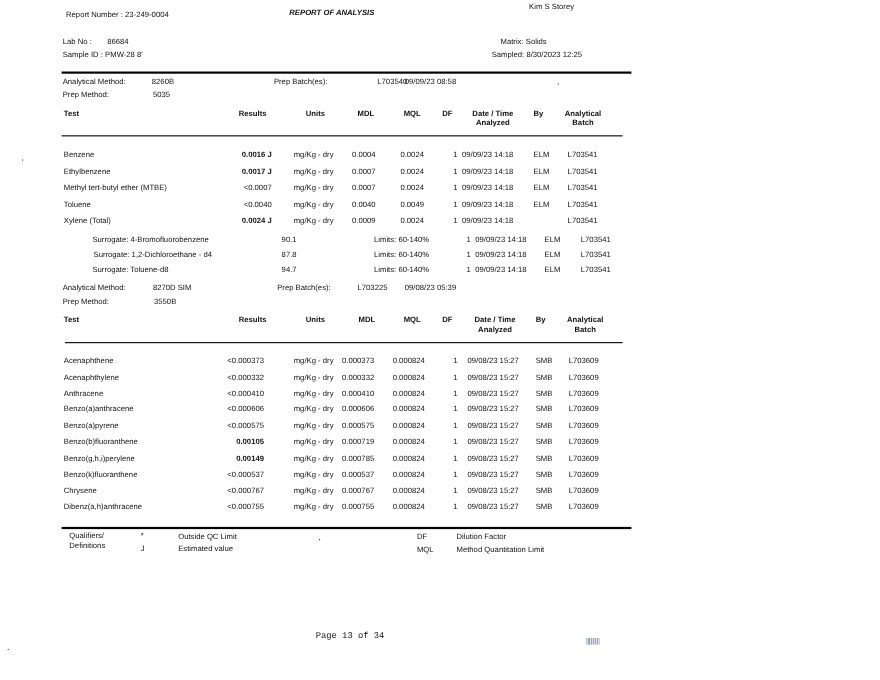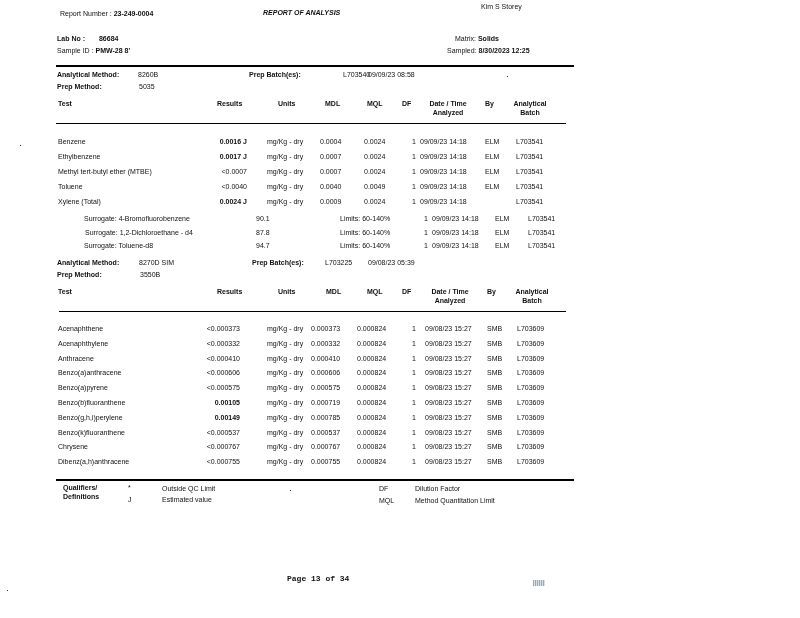--- a/index.html
+++ b/index.html
@@ -1,19 +1,19 @@
 <!DOCTYPE html>
 <html><head>
 <meta charset="utf-8">
 <style>
   html, body { margin:0; padding:0; background:#ffffff; }
   body { width:800px; height:618px; position:relative; overflow:hidden;
          font-family:"Liberation Sans", sans-serif; color:#111; font-size:7px; }
   .abs { position:absolute; white-space:nowrap; }
-  .b { font-weight:bold; }
+  .b { font-weight:normal; }
   .bi { font-weight:bold; font-style:italic; }
   .rule { position:absolute; background:#000; }
   .mono { font-family:"Liberation Mono", monospace; }
   .hdr { font-weight:bold; font-size:7px; line-height:9px; text-align:center; }
   .row { position:absolute; left:0; width:800px; height:12px; }
   .row span { position:absolute; white-space:nowrap; }
   .speck { position:absolute; width:1px; height:1px; background:#333; }
   .stamp { position:absolute; left:533px; top:580px; width:12px; height:6px;
            background:repeating-linear-gradient(90deg,#9aa 0 1px,#dde 1px 2px); }
 </style>

